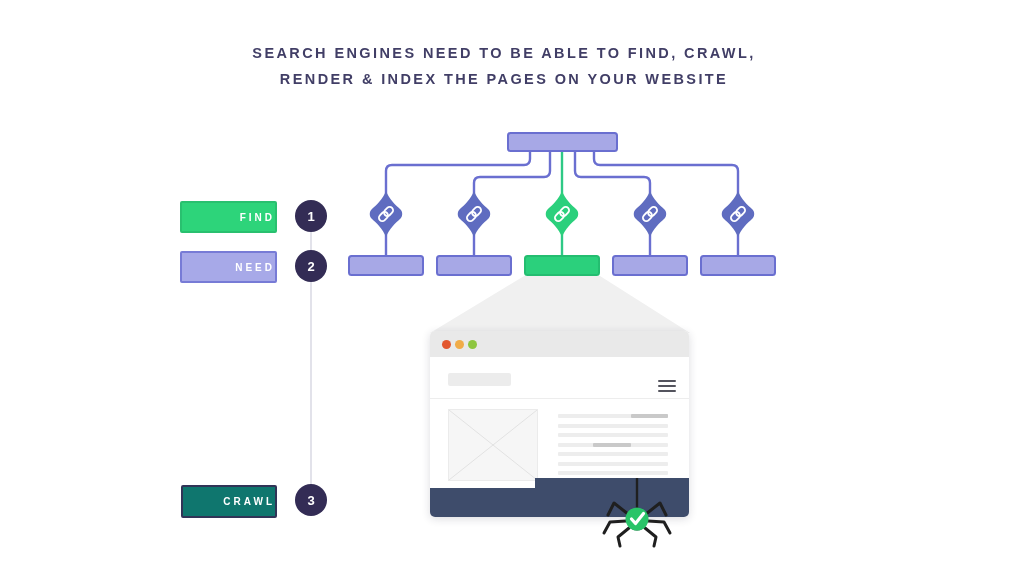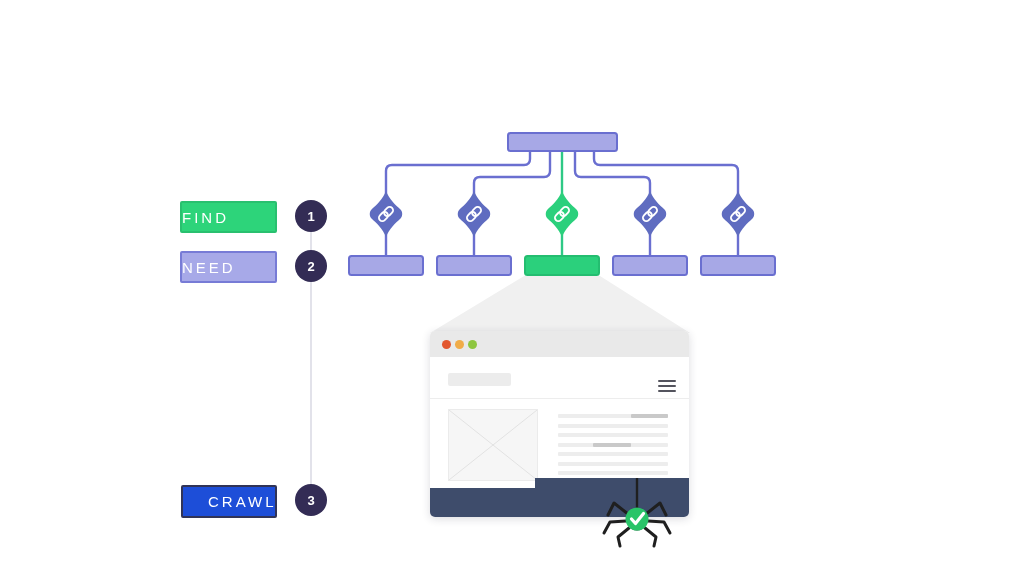--- a/index.html
+++ b/index.html
@@ -4,25 +4,25 @@
 <style>
   html,body{margin:0;padding:0;background:#fff;}
   .page{position:relative;width:1024px;height:576px;background:#ffffff;
         font-family:"Liberation Sans",sans-serif;overflow:hidden;}
 
   
   .title{position:absolute;top:40px;left:0;right:16px;text-align:center;
          color:#413e66;font-size:14.5px;font-weight:bold;letter-spacing:2.4px;line-height:26px;}
 
   
-  .badge{position:absolute;width:97px;height:32px;display:flex;align-items:center;justify-content:flex-start;
-         color:#fff;font-size:15px;font-weight:normal;letter-spacing:3px;box-sizing:border-box;border-radius:2px;}
+  .badge{position:absolute;width:97px;height:32px;display:flex;align-items:center;justify-content:flex-end;
+         color:#fff;font-size:10px;font-weight:bold;letter-spacing:3px;box-sizing:border-box;border-radius:2px;}
   .badge-find{left:180px;top:201px;background:#2dd47a;border:2px solid #29c06f;}
   .badge-index{left:180px;top:251px;background:#a7a9e8;border:2px solid #777bd6;}
-  .badge-crawl{left:181px;top:485px;width:96px;height:33px;background:#1d4ed8;border:2px solid #313457;padding-left:25px;}
+  .badge-crawl{left:181px;top:485px;width:96px;height:33px;background:#0f766e;border:2px solid #313457;padding-left:25px;}
   .step-circle{position:absolute;left:295px;width:32px;height:32px;border-radius:50%;background:#332c55;
                color:#fff;display:flex;align-items:center;justify-content:center;
                font-size:13px;font-weight:bold;z-index:3;}
   .sc1{top:200px}.sc2{top:250px}.sc3{top:484px}
   .timeline{position:absolute;left:310px;top:216px;width:2px;height:284px;background:#e2e2ea;z-index:1;}
 
   
   .tree{position:absolute;left:340px;top:125px;}
   .node-rect{stroke:#6a6fd0;stroke-width:2;}
   .node-rect-green{stroke:#24bd70;stroke-width:2;}
@@ -55,20 +55,24 @@
   .foot-l{position:absolute;left:0;width:105px;top:157px;bottom:0;background:#3e4c6b;}
 
   
   .spider{position:absolute;left:595px;top:468px;z-index:4;}
 </style>
 </head>
 <body>
 
 <div class="page">
 
+  <div class="title">
+    <div>SEARCH ENGINES NEED TO BE ABLE TO FIND, CRAWL,</div>
+    <div>RENDER &amp; INDEX THE PAGES ON YOUR WEBSITE</div>
+  </div>
 
   <div class="badge badge-find">
     <span>FIND</span>
   </div>
   <div class="badge badge-index">
     <span>NEED</span>
   </div>
   <div class="badge badge-crawl">
     <span>CRAWL</span>
   </div>

